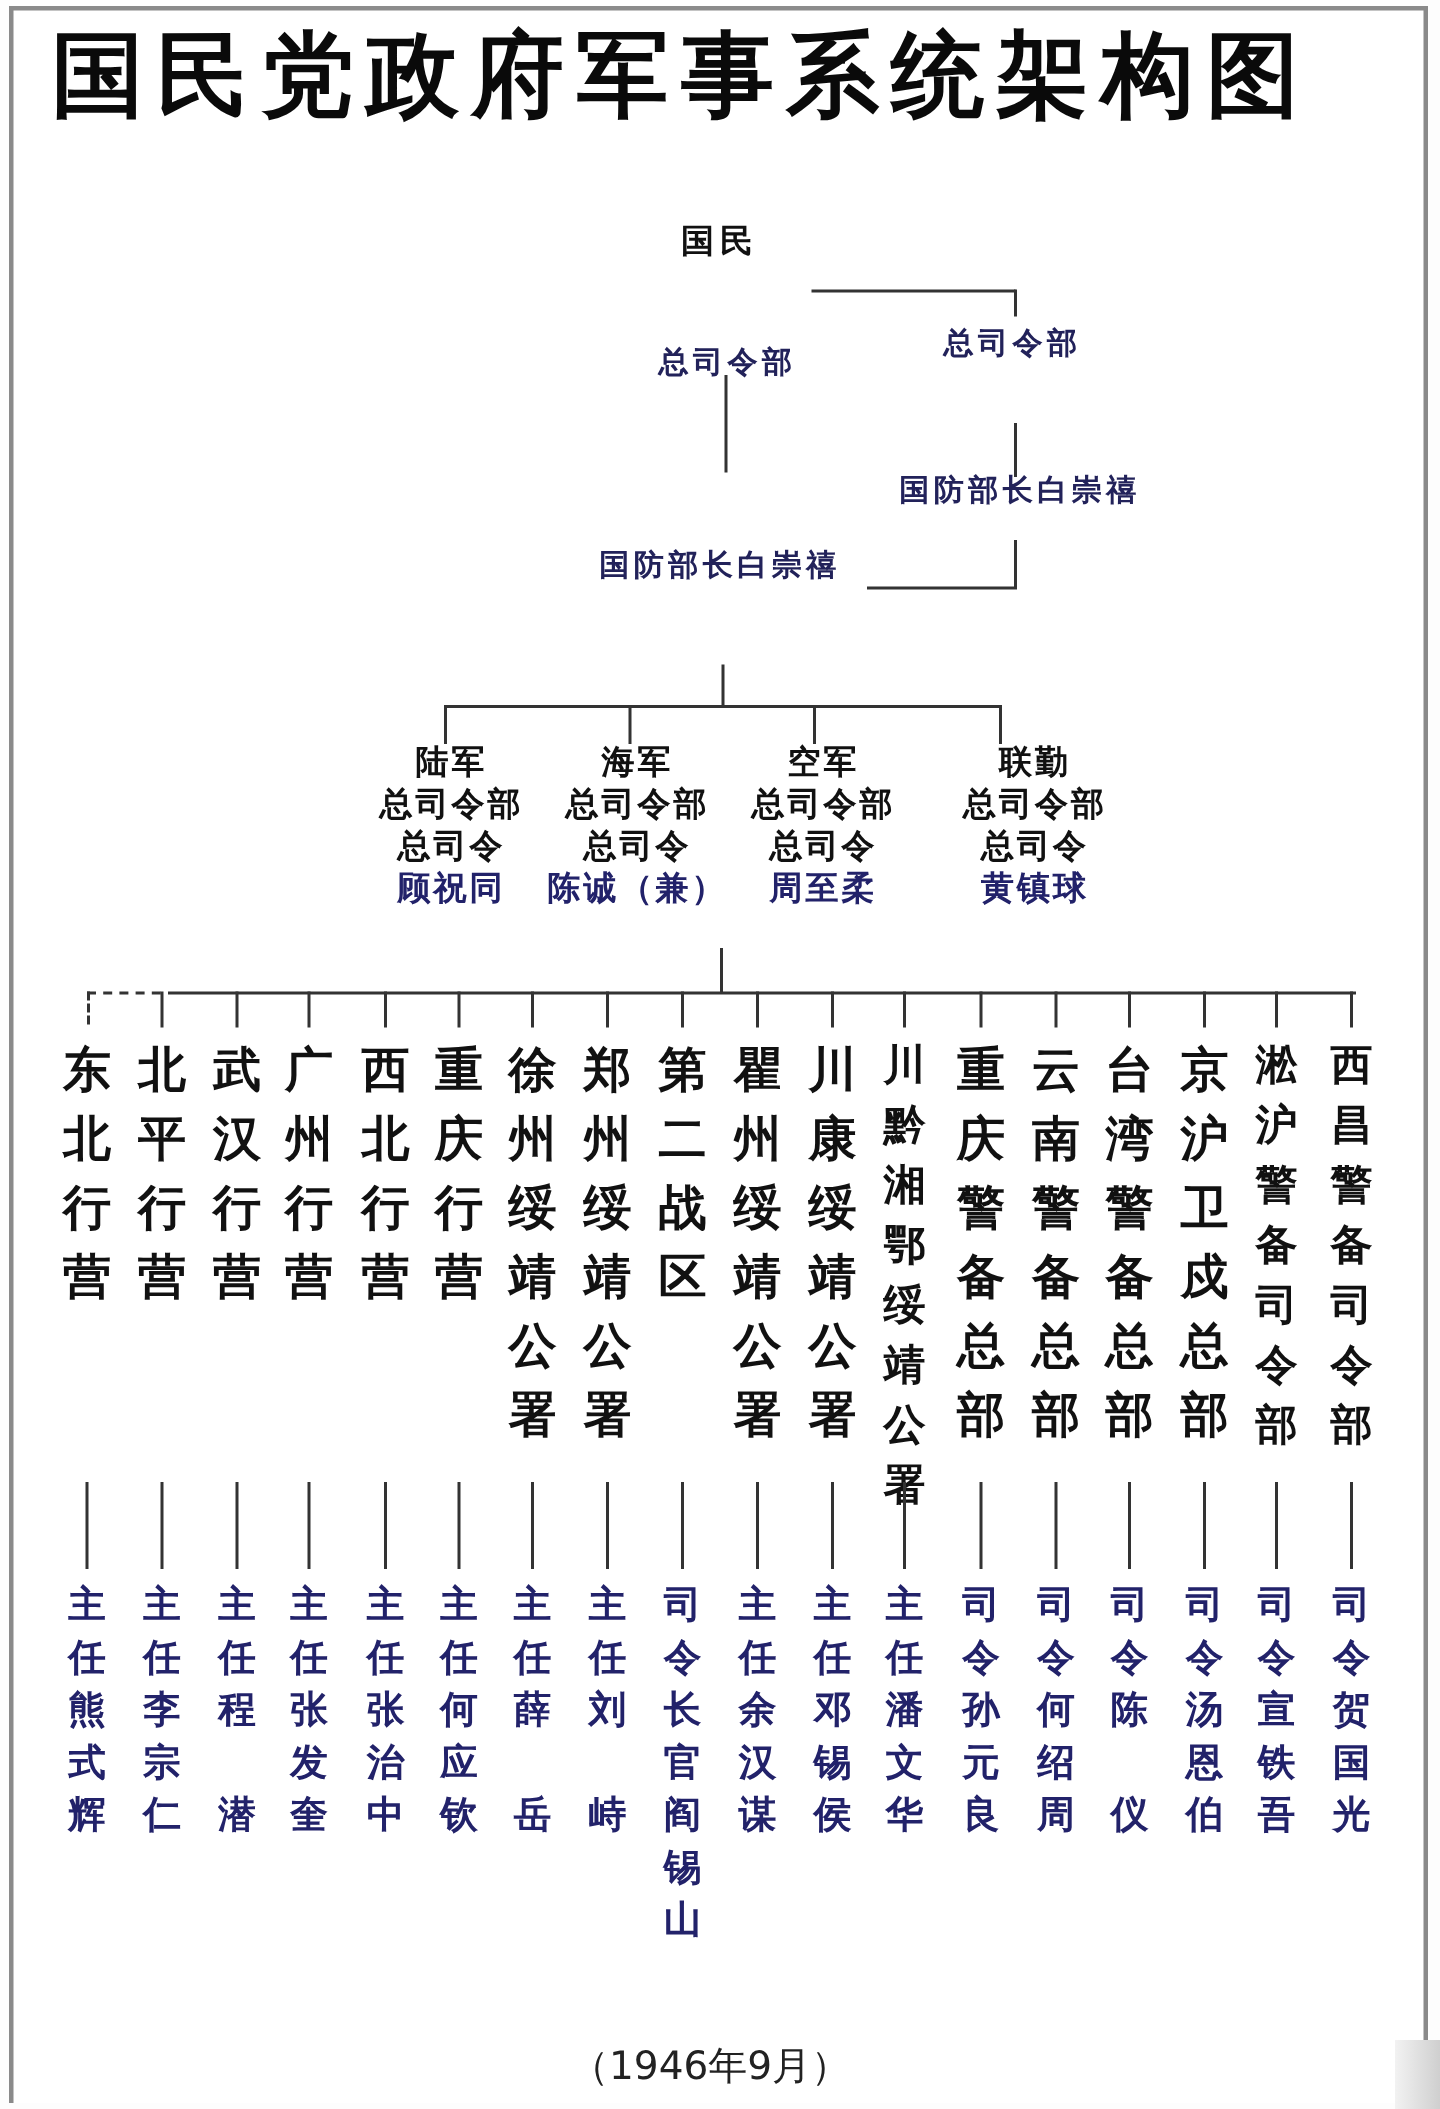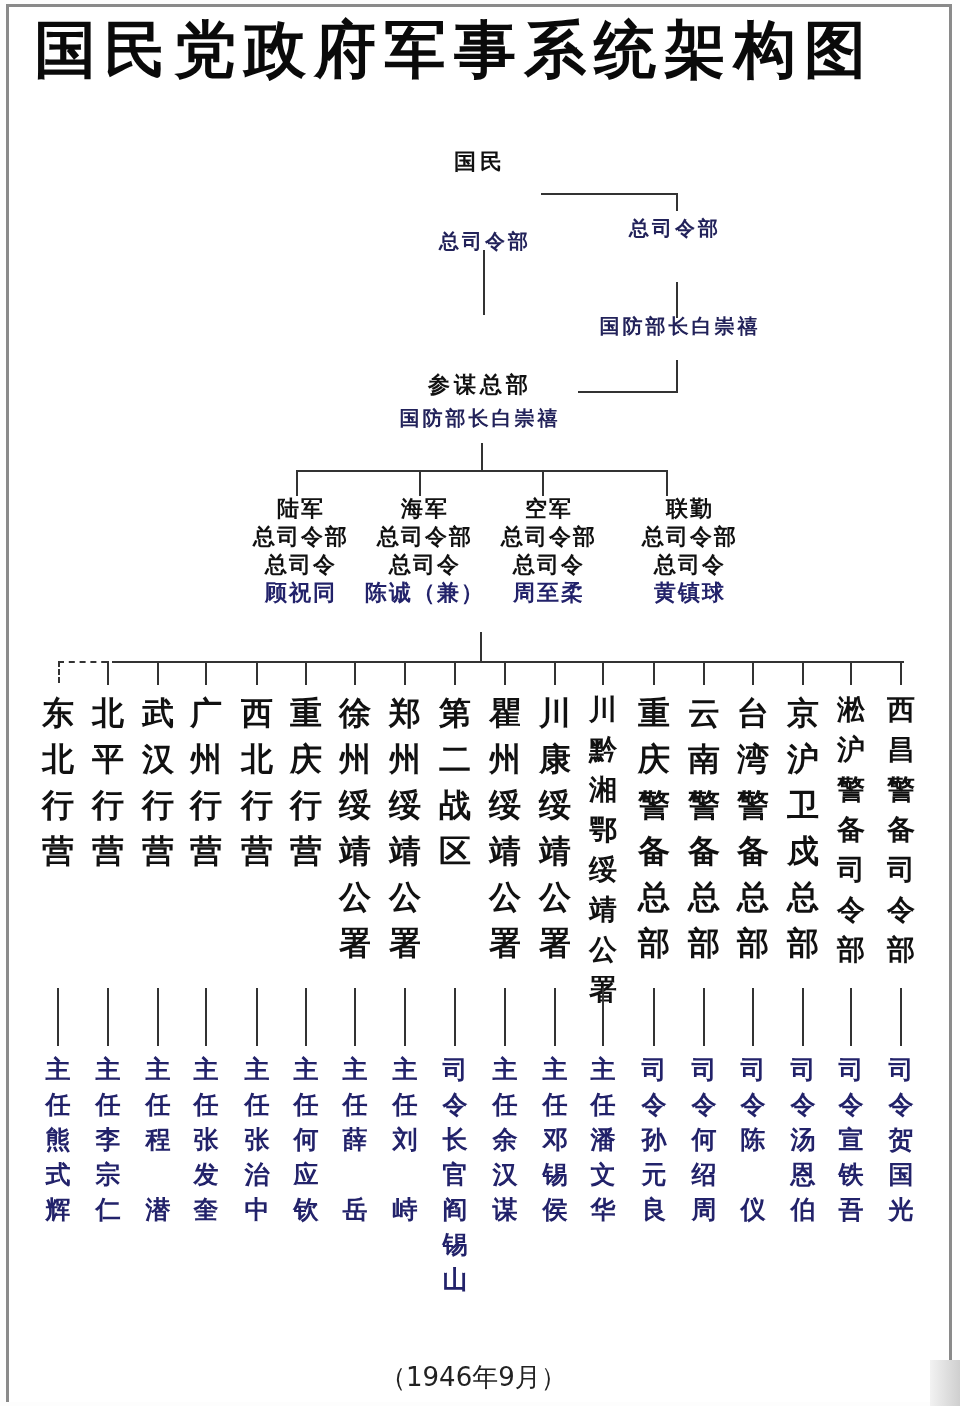--- a/index.html
+++ b/index.html
@@ -41,21 +41,20 @@
 
 <div class="node" style="left:590px; top:215px; width:170px;">
   <div class="sub">总司令部</div>
 </div>
 
 <div class="node" style="left:575px; top:313px; width:210px;">
   <div class="sub">国防部长白崇禧</div>
 </div>
 
 <div class="node" style="left:380px; top:363px; width:200px;">
-  <div class="name">参谋总部</div>
   <div class="sub">国防部长白崇禧</div>
 </div>
 
 <div class="line h" style="left:541px; top:193px; width:136px;"></div>
 <div class="line v" style="left:676px; top:193px; width:2px; height:18px;"></div>
 <div class="line v" style="left:676px; top:282px; width:2px; height:36px;"></div>
 <div class="line v" style="left:483px; top:250px; width:2px; height:65px;"></div>
 <div class="line v" style="left:676px; top:360px; width:2px; height:32px;"></div>
 <div class="line h" style="left:578px; top:391px; width:100px;"></div>
 

